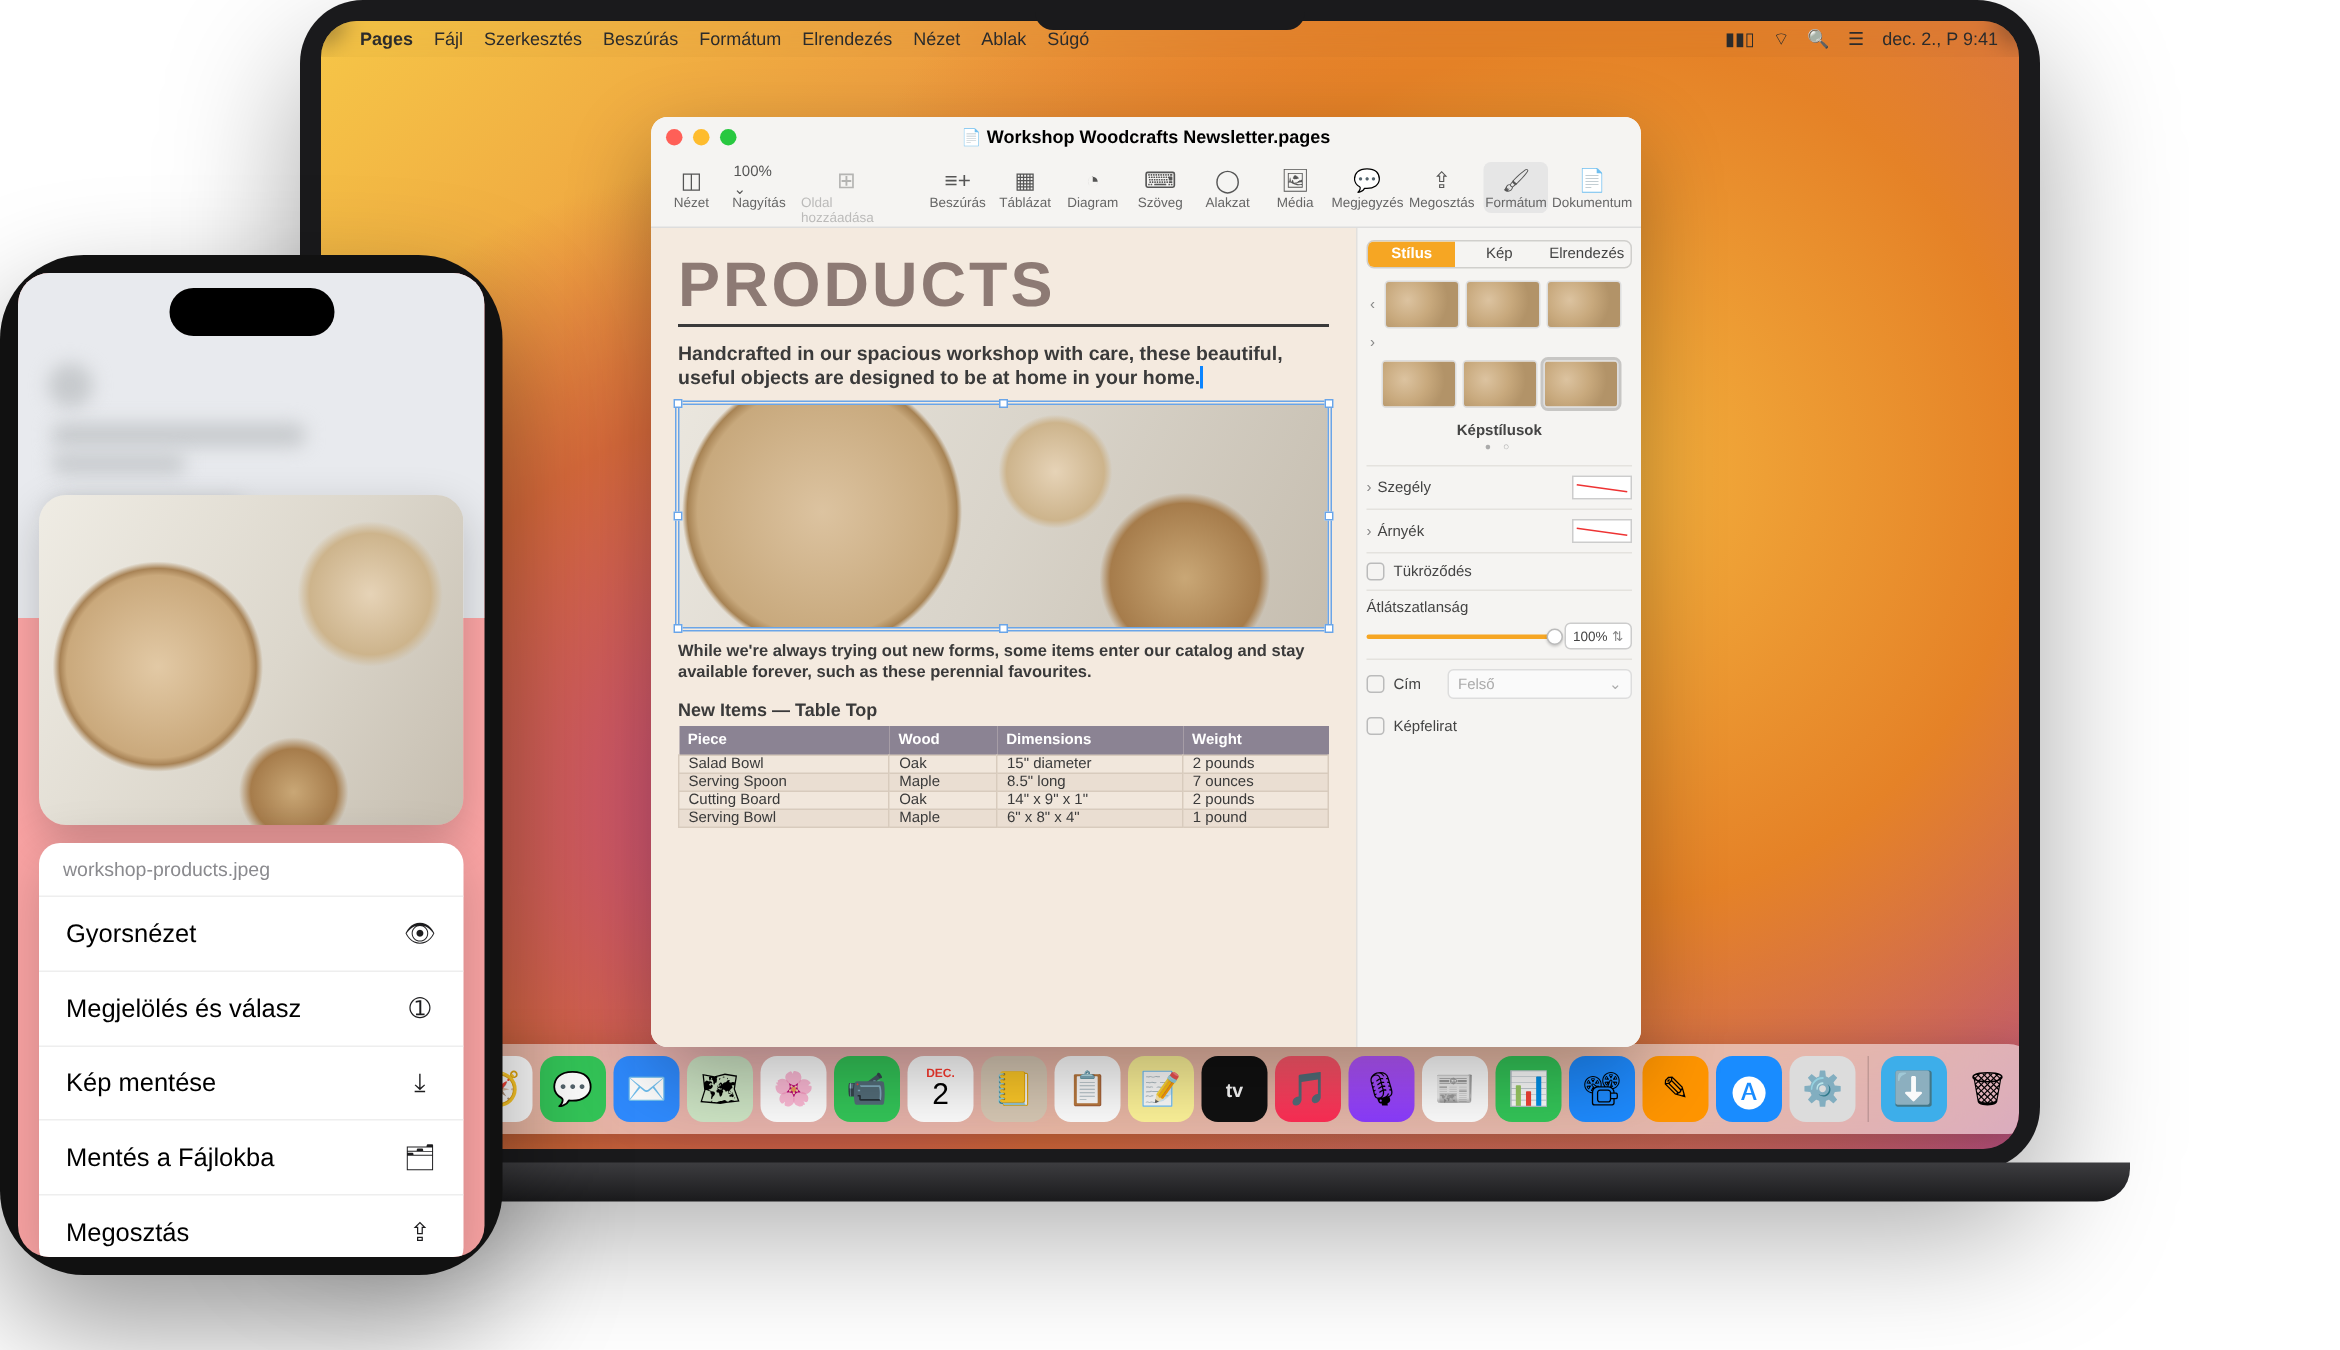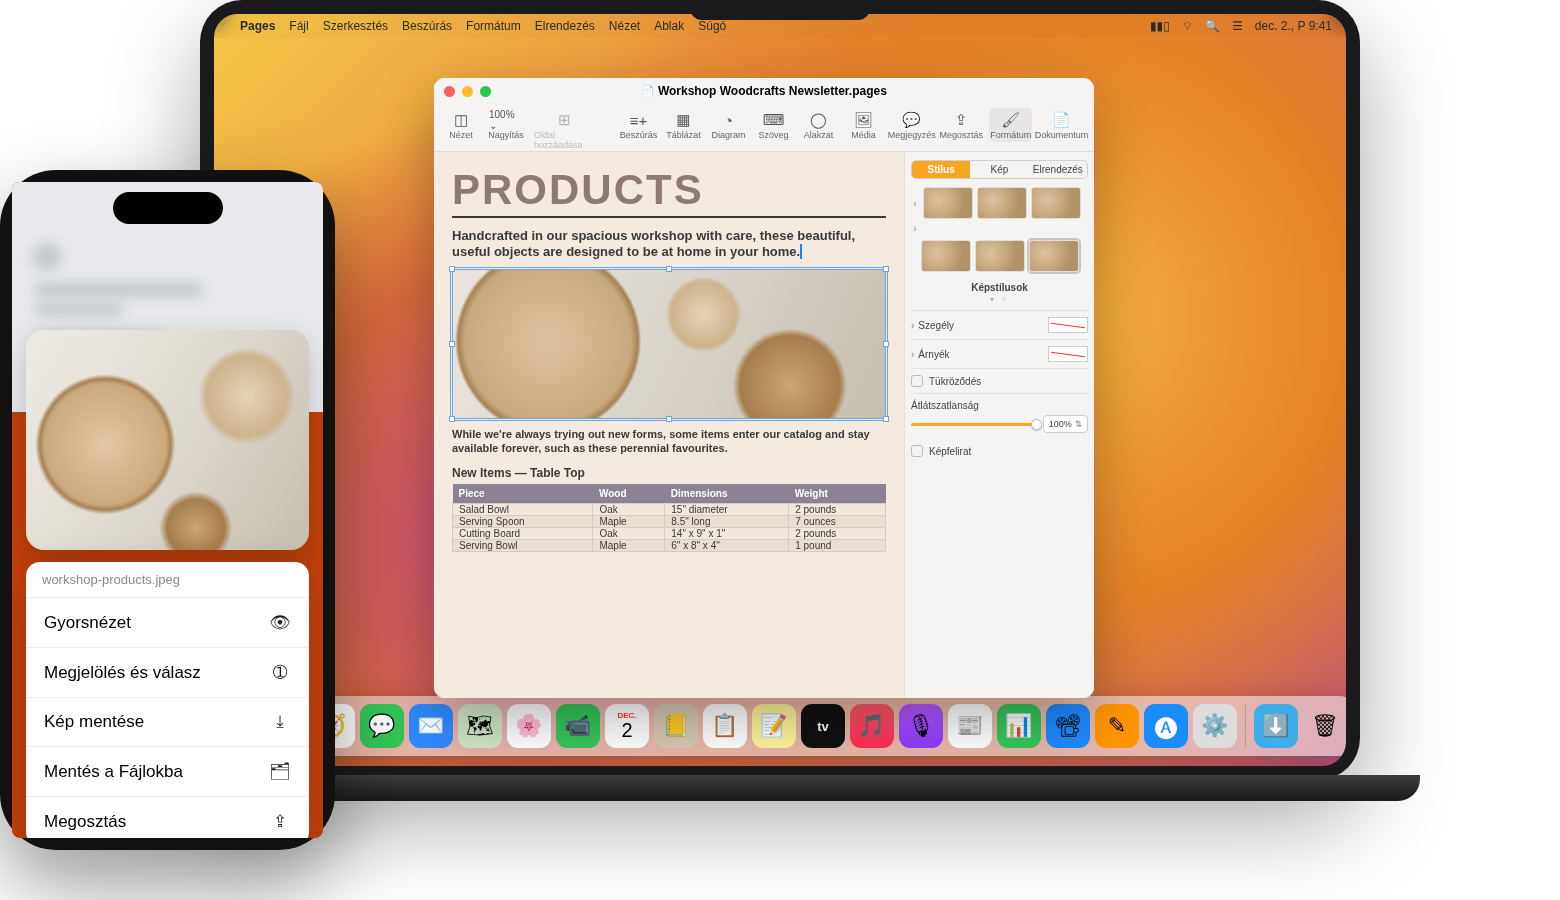--- a/index.html
+++ b/index.html
@@ -200,22 +200,22 @@
     left: 0; top: 170px;
     width: 335px; height: 680px;
     background: #111;
     border-radius: 56px;
     padding: 12px;
     box-shadow: 0 35px 80px rgba(0,0,0,0.4);
     z-index: 100;
   }
   .iphone-screen {
     width: 100%; height: 100%;
-    border-radius: 8px;
-    background: #c2410c;
+    border-radius: 21px;
+    background: #fca5a5;
     overflow: hidden; position: relative;
   }
   .dynamic-island {
     position: absolute; top: 10px; left: 50%; transform: translateX(-50%);
     width: 110px; height: 32px; background: #000; border-radius: 18px; z-index: 5;
   }
   .ph-status {
     position: absolute; top: 14px; left: 0; right: 0;
     display: flex; justify-content: space-between;
     padding: 0 28px; font-size: 15px; font-weight: 600;
@@ -438,20 +438,28 @@
             <div class="slider">
               <div class="track">
                   <div class="knob"></div>
                 </div>
               <div class="valbox">
                   <span>100%</span> 
                   <span style="margin-left:3px;color:#888">⇅</span>
                 </div>
             </div>
           </div>
+          <div class="irow">
+            <div class="cbx"></div>
+            <span style="width:36px">Cím</span>
+            <div class="select">
+              <span>Felső</span>
+              <span>⌄</span>
+            </div>
+          </div>
           <div class="irow" style="border-top:none">
             <div class="cbx"></div>
             <span class="lbl">Képfelirat</span>
           </div>
         </div>
       </div>
     </div>
 
     <div class="dock">
       <div class="dock-icon" style="background:linear-gradient(#39a1ff,#1173e6)">😊</div>

